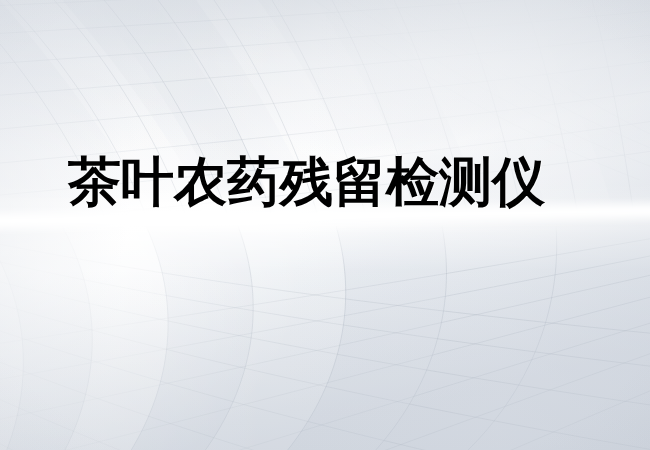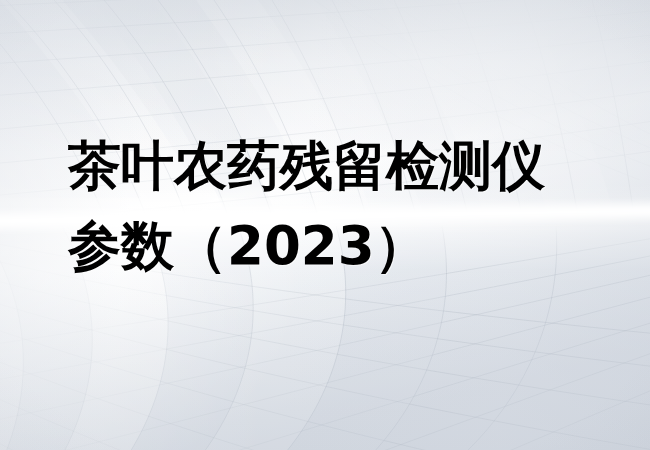--- a/index.html
+++ b/index.html
@@ -74,21 +74,21 @@
   .vignette {
     position: absolute;
     top: 0; left: 0;
     width: 650px; height: 450px;
     pointer-events: none;
     background: radial-gradient(ellipse 640px 470px at 50% 48%, rgba(0,0,0,0) 58%, rgba(120,130,145,0.10) 92%, rgba(110,120,136,0.16) 100%);
   }
   #title-block {
     position: absolute;
     left: 68px;
-    top: 126px;
+    top: 142px;
     width: 560px;
     z-index: 6;
   }
   .title-line {
     font-family: "DejaVu Sans", "Liberation Sans", sans-serif;
     font-weight: 700;
     font-size: 53px;
     line-height: 80px;
     letter-spacing: 0px;
     color: #000000;
@@ -214,16 +214,15 @@
   </svg>
 
   <div class="wash wash-a"></div>
   <div class="wash wash-b"></div>
   <div class="wash wash-c"></div>
   <div class="streak"></div>
   <div class="vignette"></div>
 
   <div id="title-block">
     <div class="title-line">茶叶农药残留检测仪</div>
-    <div class="title-line">参数（2023）</div>
   </div>
 
 </div>
 
 </body></html>

